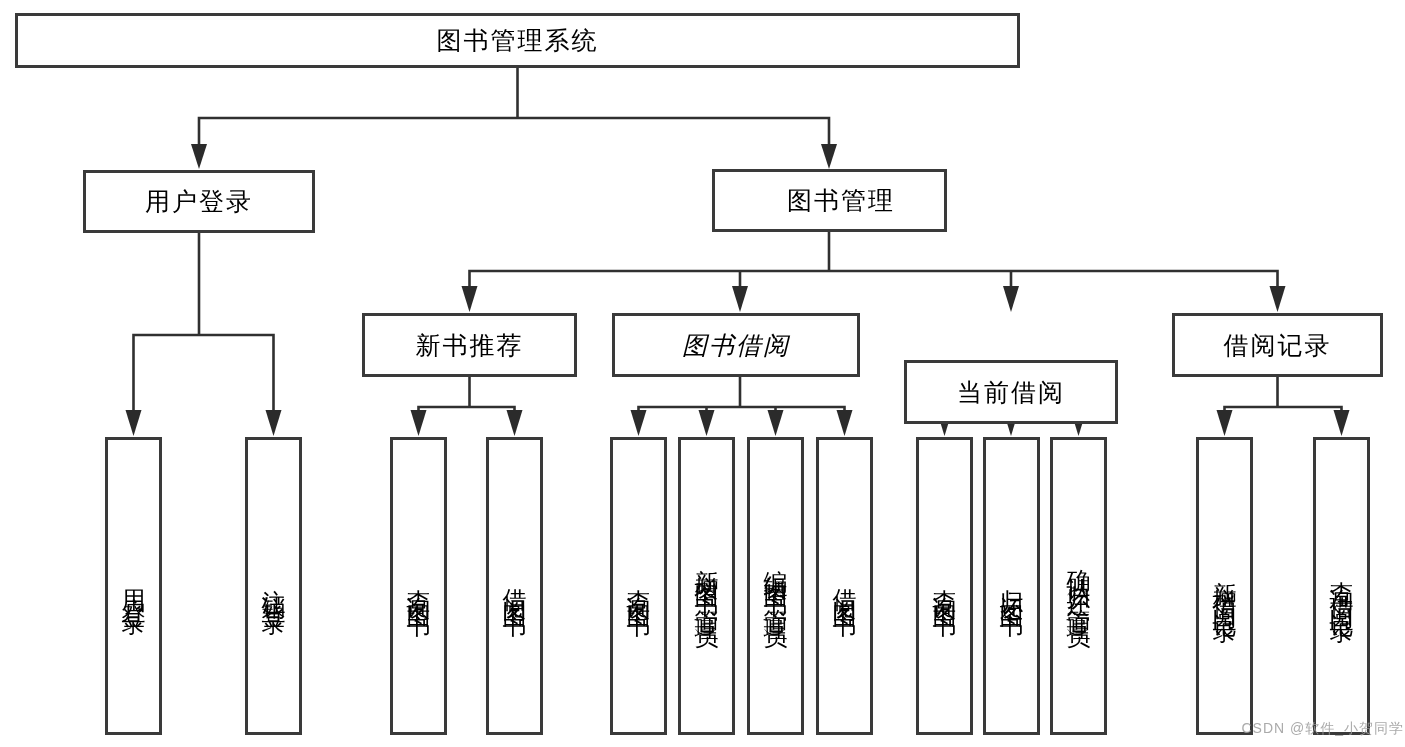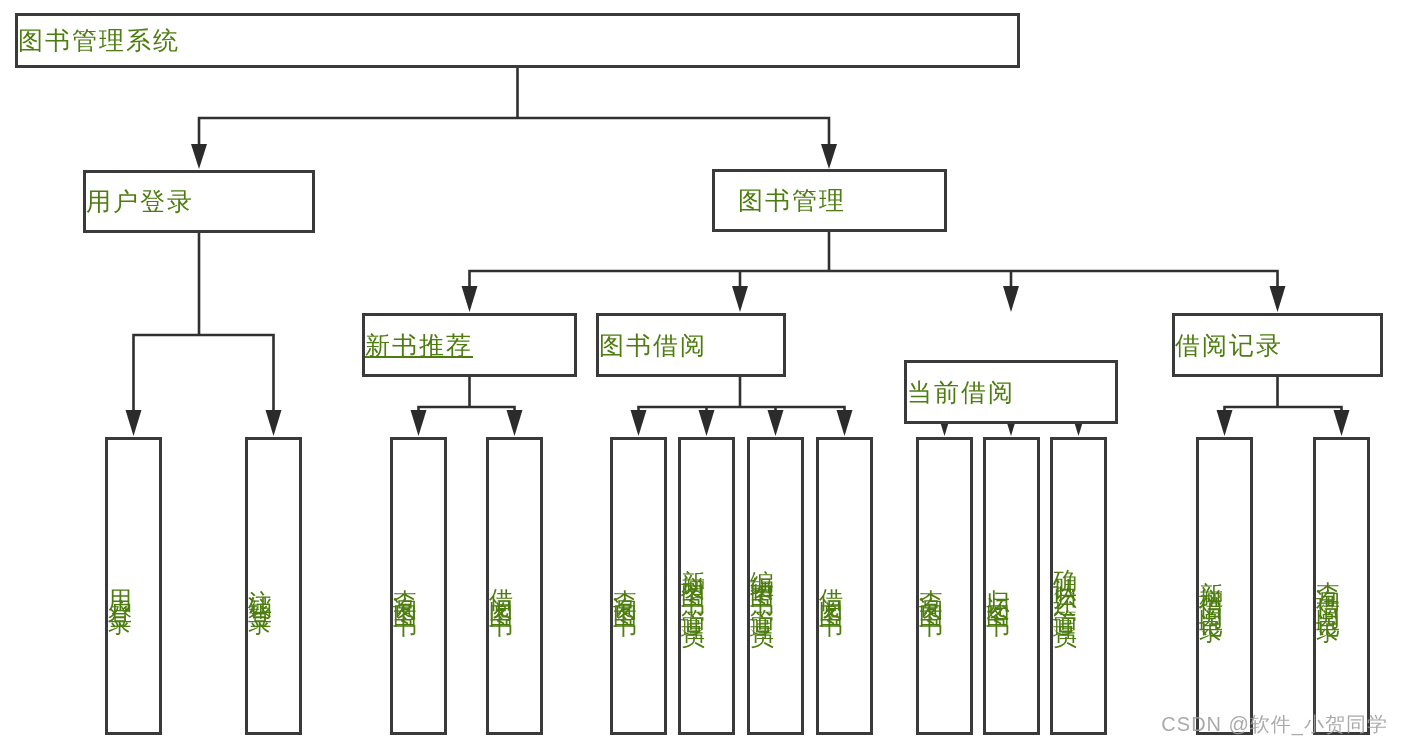--- a/index.html
+++ b/index.html
@@ -9,51 +9,51 @@
     background:#ffffff;
     font-family:"Liberation Sans","DejaVu Sans",sans-serif;
     overflow:hidden;
   }
   #wires{position:absolute;left:0;top:0;width:1405px;height:747px;z-index:1;}
   .node{
     position:absolute;
     box-sizing:border-box;
     border:3px solid #3a3a3a;
     background:#ffffff;
-    color:#4d7c0f;
-    display:flex;align-items:center;
+    color:#000000;
+    display:flex;align-items:center;justify-content:center;
     z-index:2;
   }
   .hnode{font-size:25px;letter-spacing:2px;white-space:nowrap;}
   .vnode{font-size:24px;}
   .vnode .vtext{
     writing-mode:vertical-rl;
     text-orientation:mixed;
     letter-spacing:8px;
     line-height:1;
     white-space:nowrap;
   }
   
   .b-root{left:15px;top:13px;width:1005px;height:55px;}
   .b-l1a{left:83px;top:170px;width:232px;height:63px;}
   .b-l1b{left:712px;top:169px;width:235px;height:63px;padding-left:23px;}
-  .b-l2a{left:362px;top:313px;width:215px;height:64px;text-decoration:underline;}
-  .b-l2b{left:596px;top:313px;width:190px;height:64px;}
+  .b-l2a{left:362px;top:313px;width:215px;height:64px;}
+  .b-l2b{left:612px;top:313px;width:248px;height:64px;font-style:italic;}
   .b-l2c{left:904px;top:313px;width:214px;height:64px;margin-top:47px;}
   .b-l2d{left:1172px;top:313px;width:211px;height:64px;}
   .leaf{top:437px;width:57px;height:298px;}
   .b-g1a{left:105px;}  .b-g1b{left:245px;}
   .b-g2a{left:390px;}  .b-g2b{left:486px;}
   .b-g3a{left:610px;}  .b-g3b{left:678px;}  .b-g3c{left:747px;}  .b-g3d{left:816px;}
   .b-g4a{left:916px;}  .b-g4b{left:983px;}  .b-g4c{left:1050px;}
   .b-g5a{left:1196px;} .b-g5b{left:1313px;}
   #watermark{
     position:absolute;
-    right:17px;bottom:9px;
-    font-size:20px;
+    right:1px;bottom:9px;
+    font-size:14px;
     letter-spacing:1px;
     color:rgba(158,158,158,0.88);
     z-index:5;
     white-space:nowrap;
   }
 </style>
 </head>
 <body>
 
 <div id="stage">

